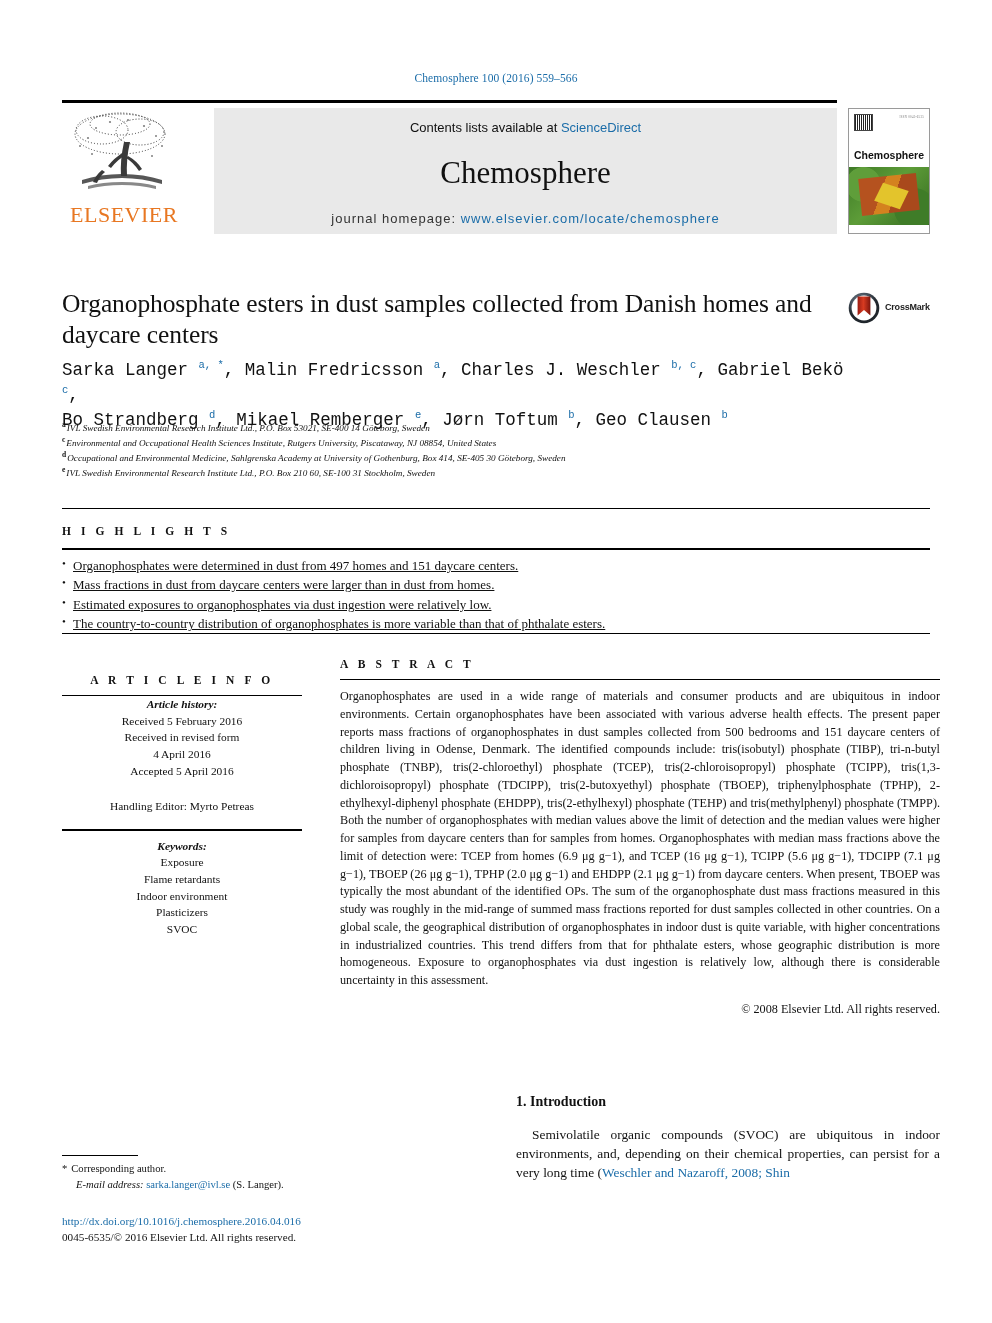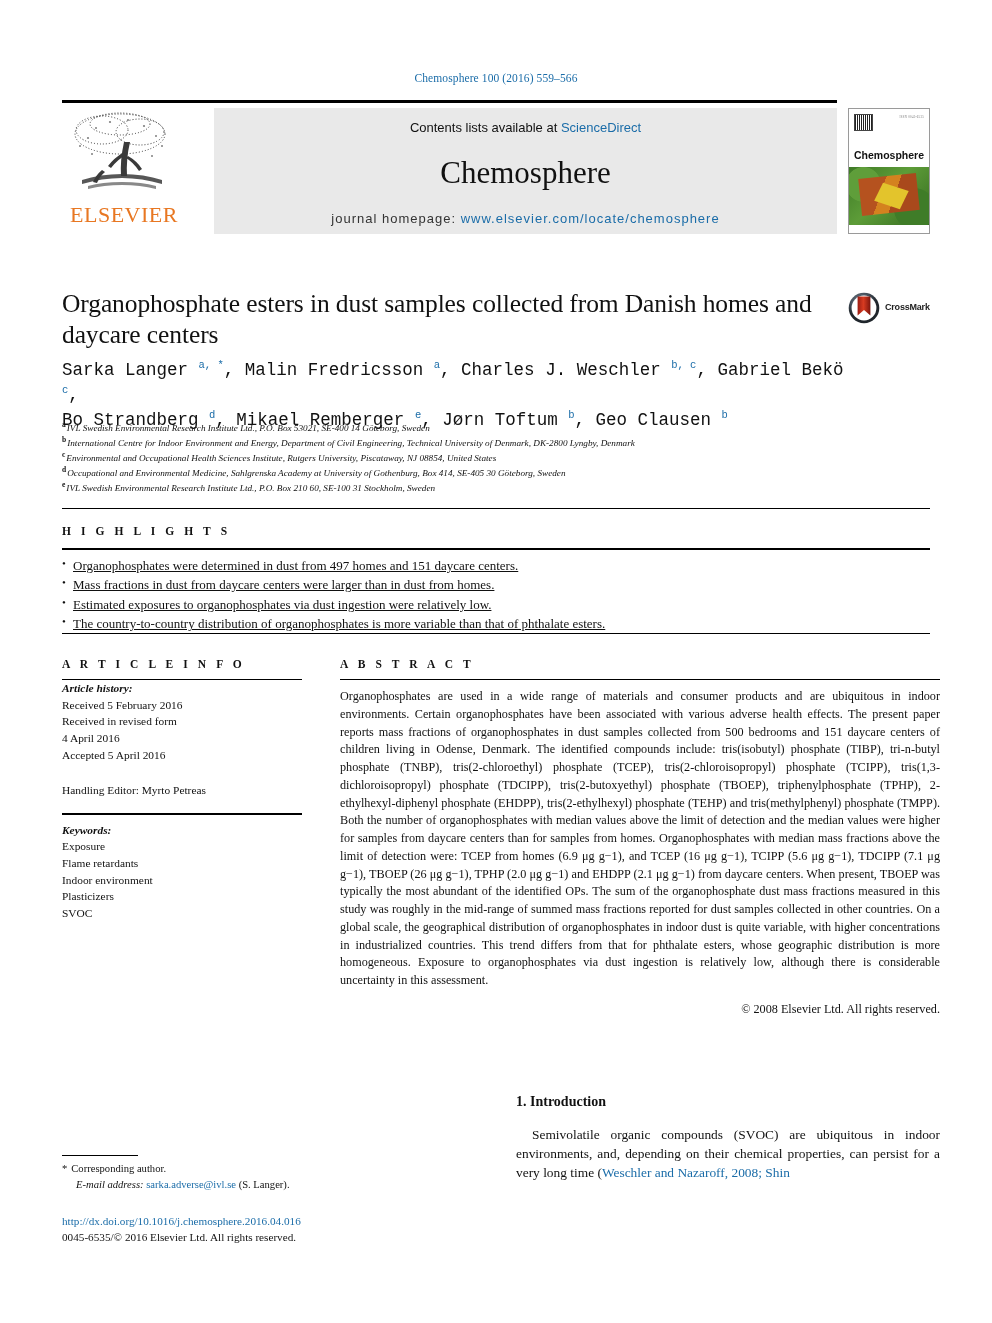--- a/index.html
+++ b/index.html
@@ -298,23 +298,24 @@
   .rule-info-top {
     position: absolute;
     top: 633px;
     left: 62px;
     width: 868px;
     height: 1px;
     background: #000;
   }
   .info-col {
     position: absolute;
-    top: 658px;
+    top: 674px;
     left: 62px;
     width: 240px;
+    text-align: center;
   }
   .abs-col {
     position: absolute;
     top: 658px;
     left: 340px;
     width: 600px;
   }
   .col-head {
     font-family: "Liberation Serif", serif;
     font-weight: bold;
@@ -510,21 +511,20 @@
     <div class="cm-text">CrossMark</div>
   </div>
 
   <div class="authors">
     <div>Sarka Langer <sup>a, *</sup>, Malin Fredricsson <sup>a</sup>, Charles J. Weschler <sup>b, c</sup>, Gabriel Bekö <sup>c</sup>,</div>
     <div>Bo Strandberg <sup>d</sup>, Mikael Remberger <sup>e</sup>, Jørn Toftum <sup>b</sup>, Geo Clausen <sup>b</sup></div>
   </div>
 
   <div class="affils">
     <div><span class="lbl">a</span><span>IVL Swedish Environmental Research Institute Ltd., P.O. Box 53021, SE-400 14 Göteborg, Sweden</span></div>
-    <div><span class="lbl">b</span><span>International Centre for Indoor Environment and Energy, Department of Civil Engineering, Technical University of Denmark, DK-2800 Lyngby, Denmark</span></div>
     <div><span class="lbl">c</span><span>Environmental and Occupational Health Sciences Institute, Rutgers University, Piscataway, NJ 08854, United States</span></div>
     <div><span class="lbl">d</span><span>Occupational and Environmental Medicine, Sahlgrenska Academy at University of Gothenburg, Box 414, SE-405 30 Göteborg, Sweden</span></div>
     <div><span class="lbl">e</span><span>IVL Swedish Environmental Research Institute Ltd., P.O. Box 210 60, SE-100 31 Stockholm, Sweden</span></div>
   </div>
 
   <div class="rule-full" style="top:508px;"></div>
   <div class="hl-head">H I G H L I G H T S</div>
   <div class="hl-rule"></div>
   <ul class="hl-list">
     <li>Organophosphates were determined in dust from 497 homes and 151 daycare centers.</li>
@@ -566,21 +566,21 @@
   </div>
 
   <div class="intro">
     <div class="intro-head">1. Introduction</div>
     <div class="intro-p"><span>Semivolatile organic compounds (SVOC) are ubiquitous in indoor environments, and, depending on their chemical properties, can persist for a very long time (</span><span class="ref-link">Weschler and Nazaroff, 2008; Shin</span></div>
   </div>
 
   <div class="foot-rule"></div>
   <div class="footnote">
     <div><span class="star">*</span><span>Corresponding author.</span></div>
-    <div style="padding-left:14px;"><span class="em">E-mail address:</span> <span class="mail">sarka.adverse@ivl.se</span> <span>(S. Langer).</span></div>
+    <div style="padding-left:14px;"><span class="em">E-mail address:</span> <span class="mail">sarka.langer@ivl.se</span> <span>(S. Langer).</span></div>
   </div>
 
   <div class="doi-block">
     <div class="doi">http://dx.doi.org/10.1016/j.chemosphere.2016.04.016</div>
     <div>0045-6535/© 2016 Elsevier Ltd. All rights reserved.</div>
   </div>
 
 </div>
 
 </body></html>

